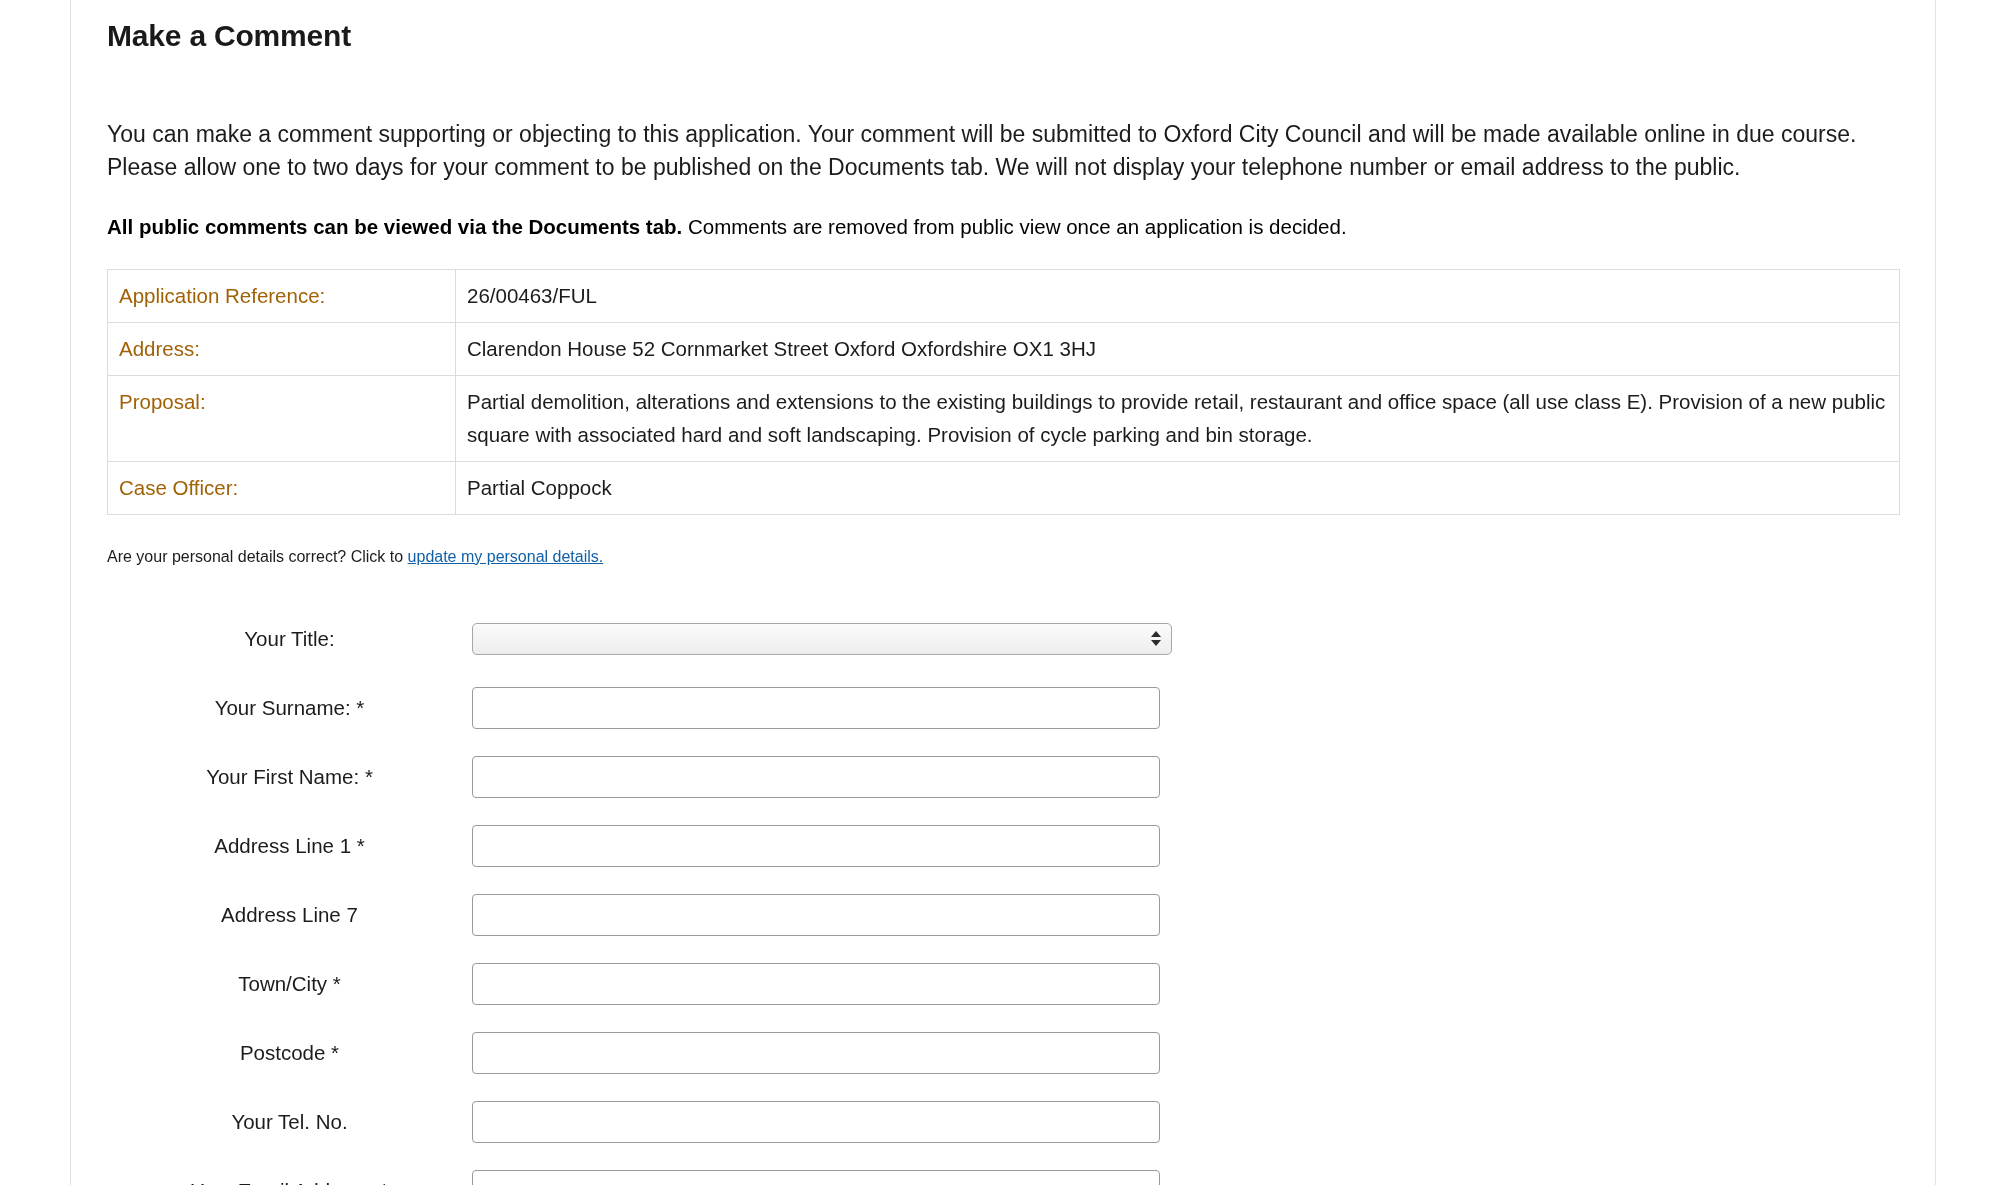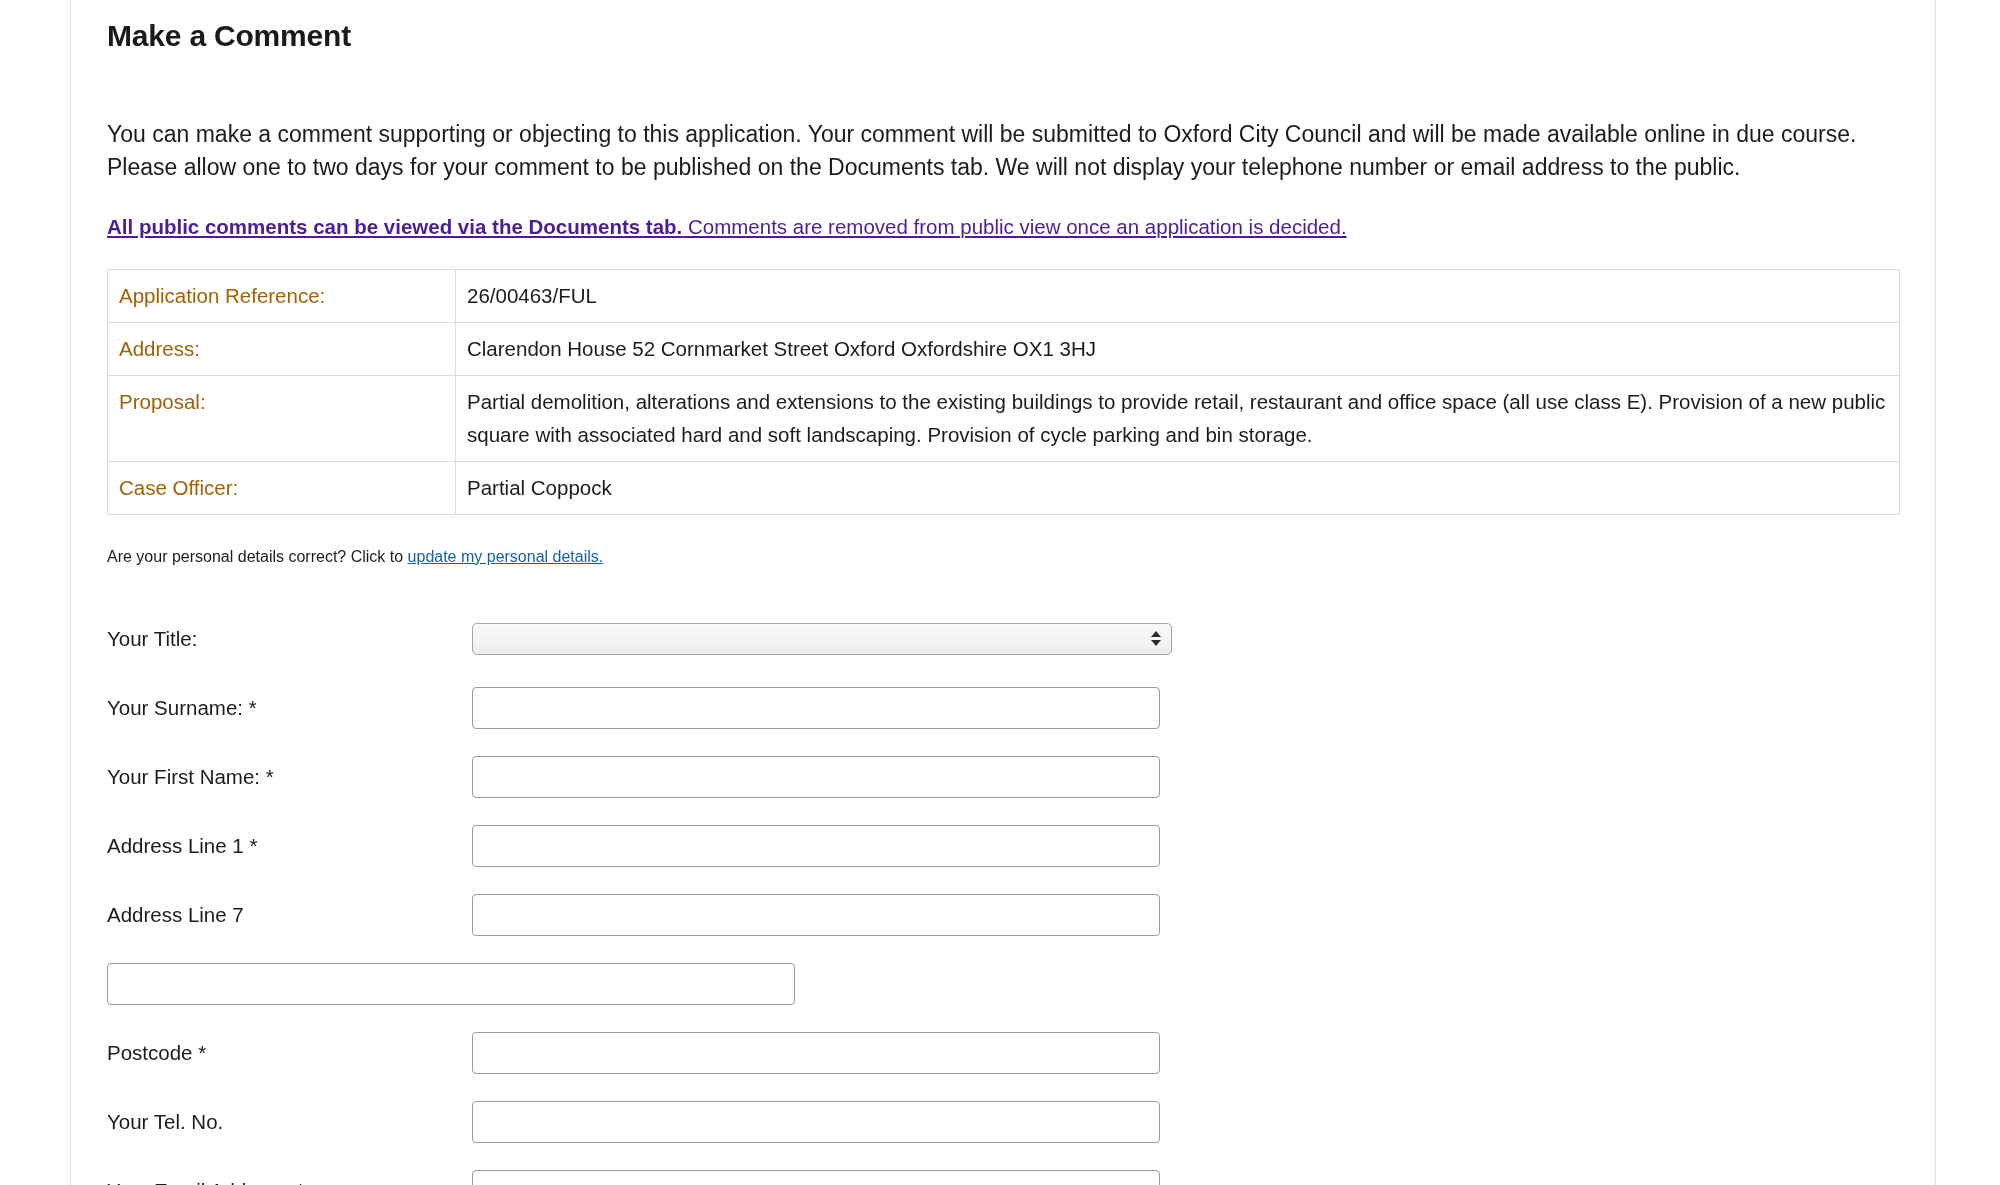--- a/index.html
+++ b/index.html
@@ -49,24 +49,23 @@
   }
   p.intro {
     font-size: 23px;
     color: #1c1c1c;
     line-height: 33px;
     margin: 60px 0 0 0;
     max-width: 1800px;
   }
   p.notice {
     font-size: 20.5px;
-    color: #4c1d95;
+    color: #000000;
     line-height: 32px;
     margin: 27px 0 0 0;
-    text-decoration: underline;
   }
   p.notice b { font-weight: bold; }
 
   table.details {
     margin-top: 26px;
     width: 1793px;
     border-collapse: collapse;
     border: 1px solid #dcdcdc;
     table-layout: fixed;
   }
@@ -103,20 +102,21 @@
     display: flex;
     align-items: center;
     height: 69px;
   }
   .form-row .flabel {
     width: 365px;
     flex: 0 0 365px;
     font-size: 20.5px;
     color: #1c1c1c;
     line-height: 26px;
+    text-align: center;
   }
   .form-row .fctl {
     flex: 1 1 auto;
   }
   input.text {
     width: 688px;
     height: 42px;
     border: 1px solid #9a9a9a;
     border-radius: 4px;
     background: #ffffff;
@@ -245,20 +245,21 @@
       </div>
 
       <div class="form-row">
         <div class="flabel">Address Line 7</div>
         <div class="fctl">
           <input class="text" type="text" value="" style="">
         </div>
       </div>
 
       <div class="form-row">
+        <div class="flabel">Town/City *</div>
         <div class="fctl">
           <input class="text" type="text" value="" style="">
         </div>
       </div>
 
       <div class="form-row">
         <div class="flabel">Postcode *</div>
         <div class="fctl">
           <input class="text" type="text" value="" style="">
         </div>

